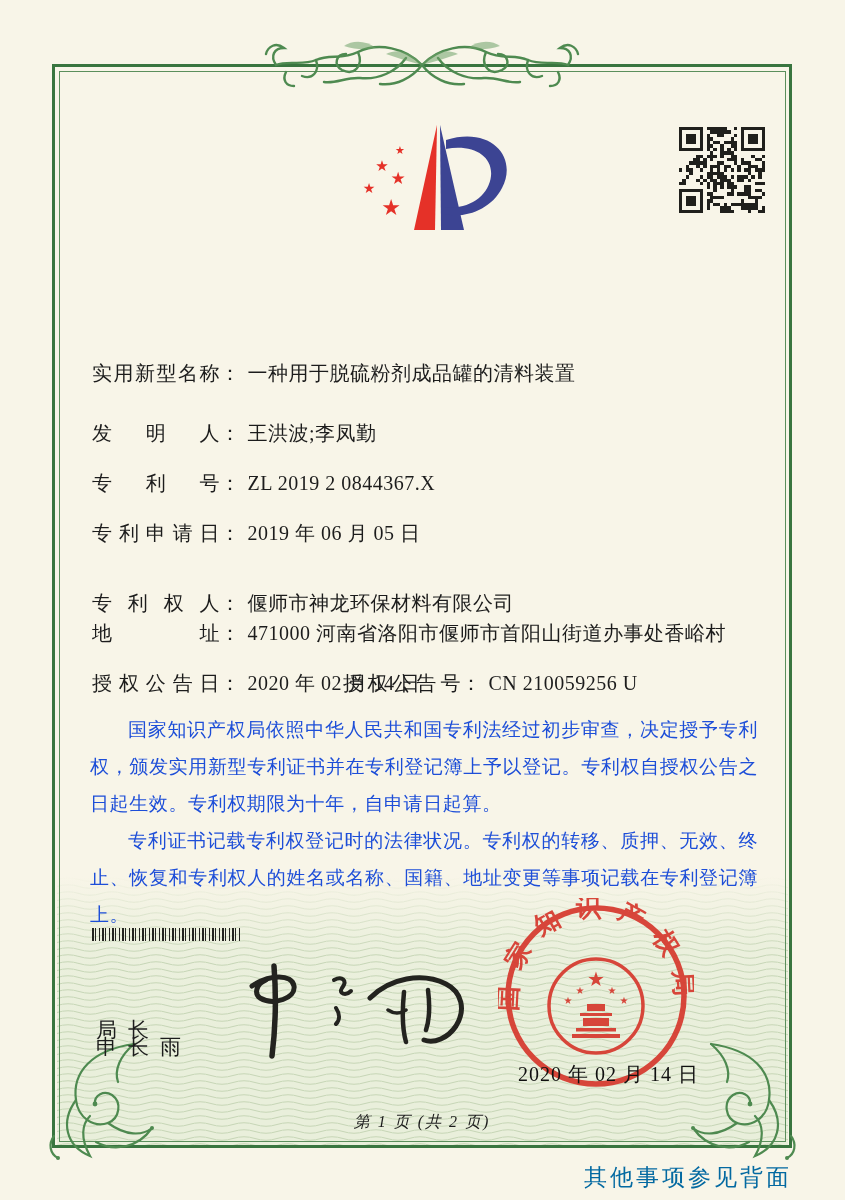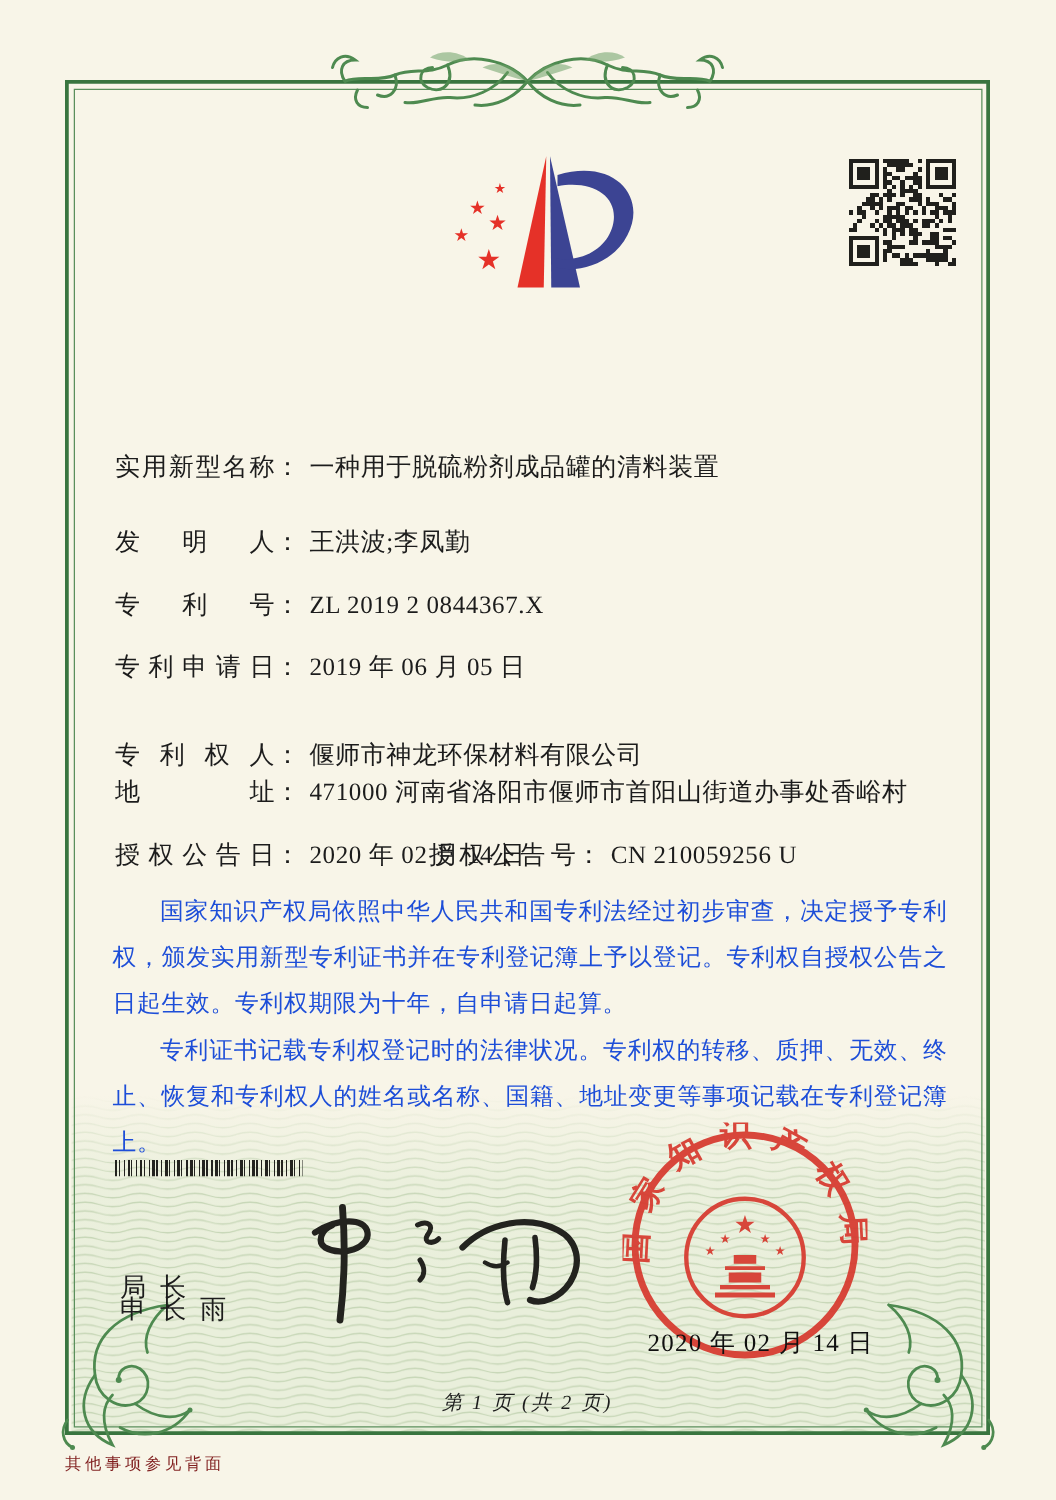--- a/index.html
+++ b/index.html
@@ -34,21 +34,21 @@
   .body-text{position:absolute;left:90px;top:711px;width:668px;font-size:19px;line-height:37px;
              text-align:justify;letter-spacing:.6px;color:#1d4ed8;}
   .body-text p{margin:0;text-indent:2em;}
   
   .officer-title{position:absolute;left:96px;top:992px;font-size:21px;letter-spacing:11px;margin-top:24px;}
   .officer-name{position:absolute;left:96px;top:1033px;font-size:21px;letter-spacing:11px;}
   
   .seal-date{position:absolute;left:518px;top:1061px;font-size:20px;letter-spacing:1px;color:#101010;z-index:6;}
   
   .page-info{position:absolute;left:52px;top:1112px;width:740px;text-align:center;font-size:16px;letter-spacing:2px;font-style:italic;}
-  .back-note{position:absolute;left:52px;top:1162px;width:740px;text-align:left;font-size:13px;letter-spacing:3px;color:#7f1d1d;}
+  .back-note{position:absolute;left:52px;top:1162px;width:740px;text-align:right;font-size:23px;letter-spacing:3px;color:#0369a1;}
   
   .barcode{position:absolute;left:92px;top:928px;width:150px;height:13px;
     background:repeating-linear-gradient(90deg,#23231f 0 2px,transparent 2px 3px,#23231f 3px 4px,transparent 4px 7px,#23231f 7px 8px,transparent 8px 10px);}
   .qr{position:absolute;left:679px;top:127px;width:86px;height:86px;}
   .logo{position:absolute;left:342px;top:120px;width:180px;height:118px;}
   .seal{position:absolute;left:498px;top:898px;width:196px;height:196px;z-index:5;}
   .signature{position:absolute;left:218px;top:952px;width:260px;height:115px;z-index:4;}
   .dragons{position:absolute;left:262px;top:28px;width:320px;height:74px;}
   .corner{position:absolute;width:122px;height:124px;}
   .corner.bl{left:34px;top:1040px;}

